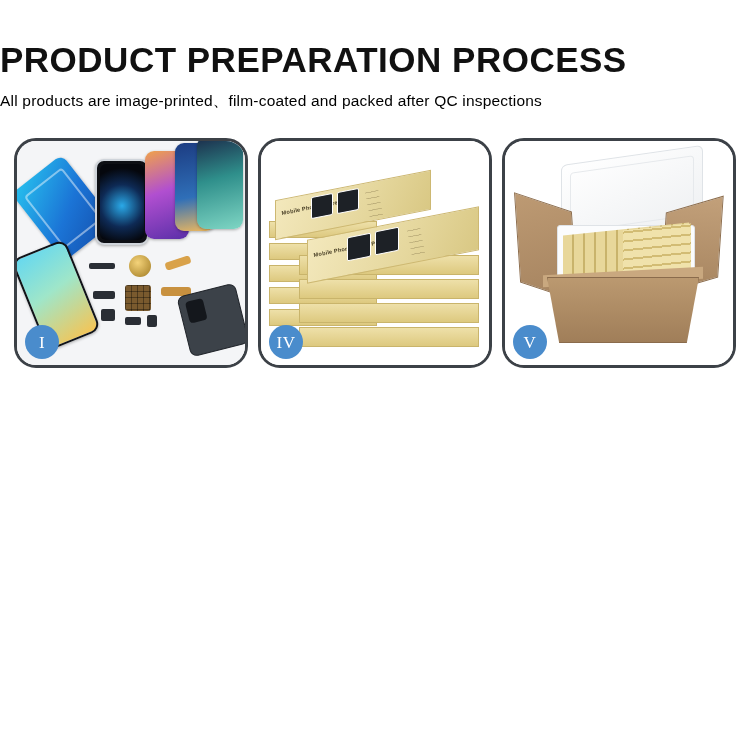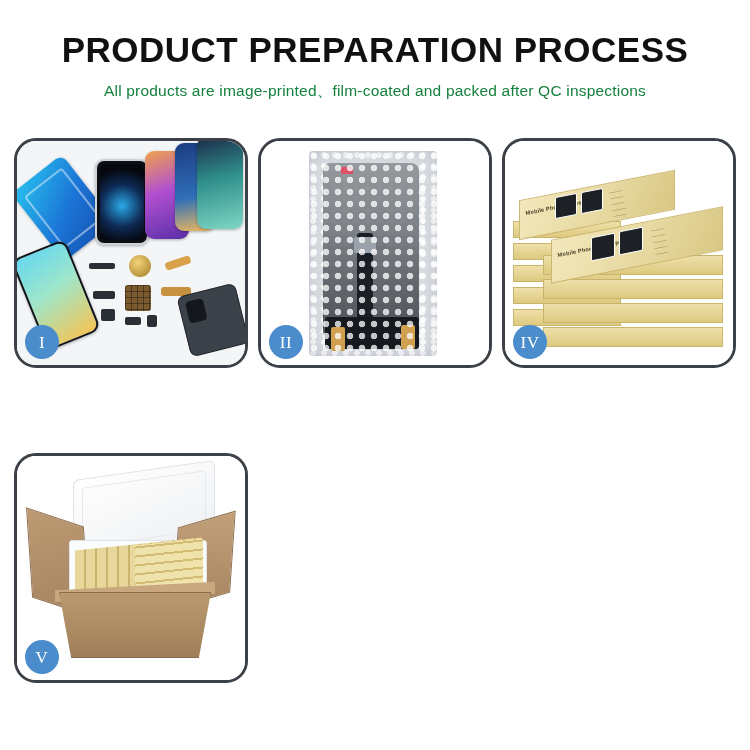--- a/index.html
+++ b/index.html
@@ -5,35 +5,35 @@
   * { box-sizing: border-box; margin: 0; padding: 0; }
   html, body {
     width: 750px; height: 750px;
     background: #ffffff;
     font-family: "Liberation Sans", sans-serif;
     overflow: hidden;
   }
   .page { position: relative; width: 750px; height: 750px; background:#fff; }
 
   
-  .header { text-align: center; padding-top: 30px; }
+  .header { padding-top: 40px; }
   .title {
     font-size: 35px;
     font-weight: 700;
     letter-spacing: 0.5px;
     color: #111111;
     line-height: 1.15;
     white-space: nowrap;
     font-family: "Liberation Sans", sans-serif;
   }
   .subtitle {
     margin-top: 11px;
     font-size: 15.5px;
     font-weight: 400;
-    color: #15803d;
+    color: #000000;
     letter-spacing: 0.2px;
     white-space: nowrap;
   }
 
   
   .grid {
     position: absolute;
     left: 14px; top: 138px;
     width: 722px; height: 545px;
     display: grid;
@@ -342,34 +342,20 @@
           <div class="pt" style="left:4px;top:38px;width:22px;height:8px;"></div>
           <div class="pt" style="left:12px;top:56px;width:14px;height:12px;"></div>
           <div class="pt" style="left:36px;top:64px;width:16px;height:8px;"></div>
           <div class="pt" style="left:58px;top:62px;width:10px;height:12px;"></div>
           <div class="backpl"></div>
         </div>
       </div>
       <div class="badge">I</div>
     </div>
 
-    <div class="panel p2">
-      <div class="art">
-        <div class="bubblebag"></div>
-        <div class="lcd"></div>
-        <div class="redtab"></div>
-        <div class="lcdflex"></div>
-        <div class="lcdchip"></div>
-        <div class="lcdbottom"></div>
-        <div class="gold1"></div>
-        <div class="gold2"></div>
-        <div class="bubbleoverlay"></div>
-      </div>
-      <div class="badge">II</div>
-    </div>
 
 
     <div class="panel p4">
       <div class="art">
         <div class="stack">
 
           <div class="gbox" style="left:2px;  top:62px;  width:108px; height:17px;"></div>
           <div class="gbox" style="left:2px;  top:84px;  width:108px; height:17px;"></div>
           <div class="gbox" style="left:2px;  top:106px; width:108px; height:17px;"></div>
           <div class="gbox" style="left:2px;  top:128px; width:108px; height:17px;"></div>

